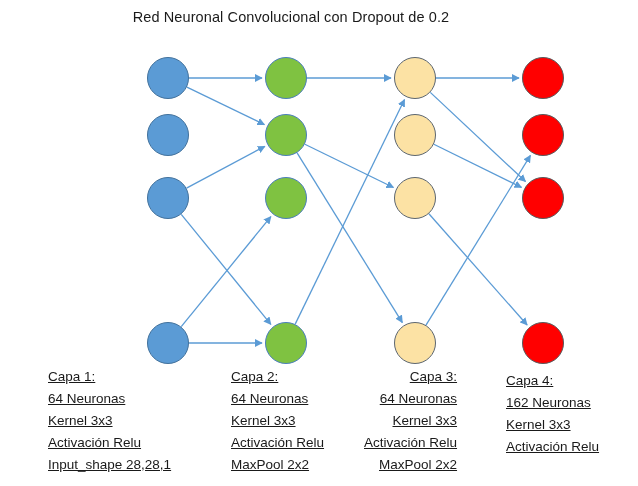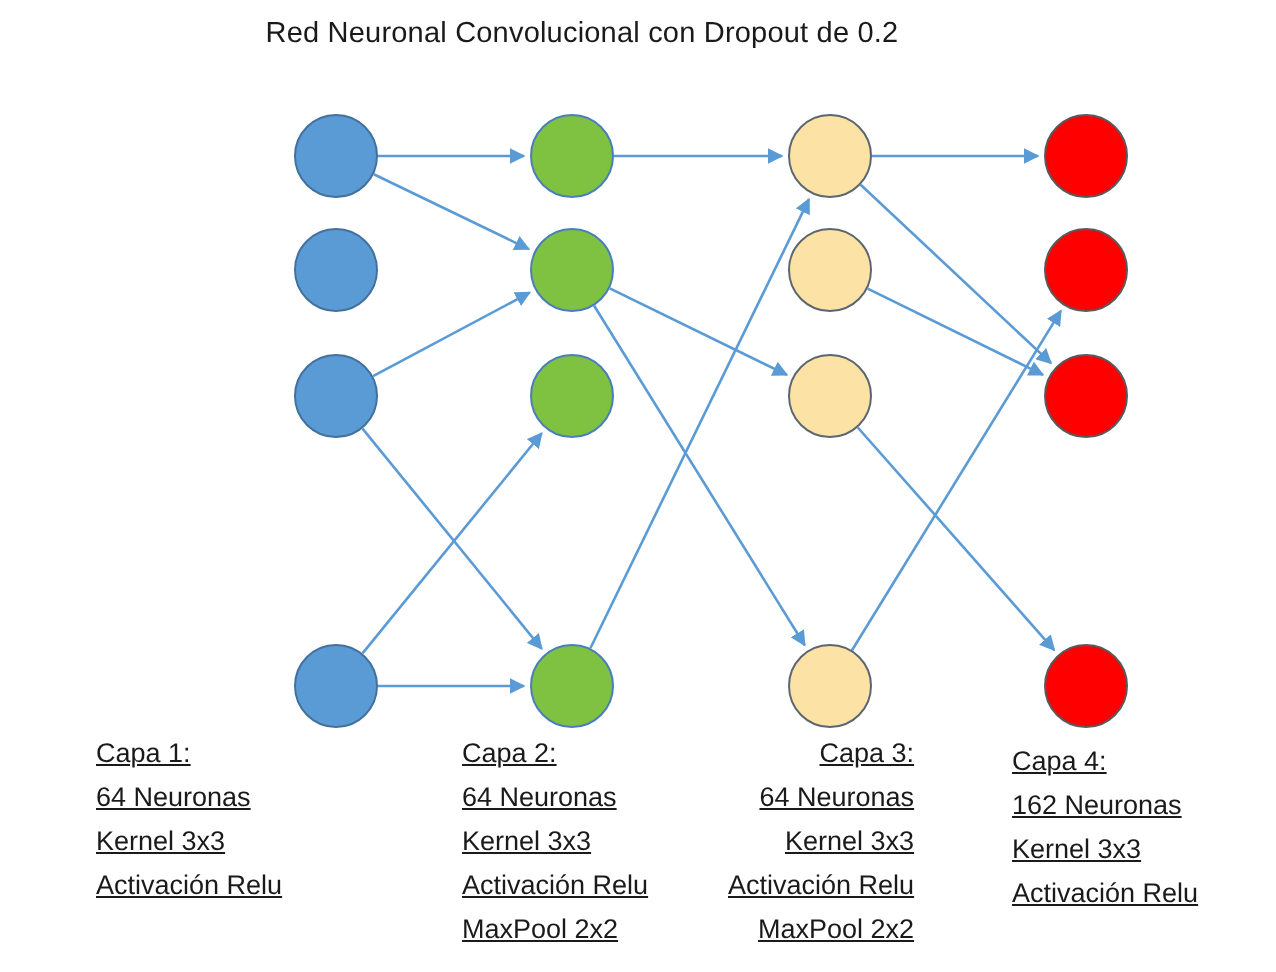--- a/index.html
+++ b/index.html
@@ -99,20 +99,21 @@
       <div class="node node-red" style="left: 522px; top: 177px; width: 42px; height: 42px;"></div>
       <div class="node node-red" style="left: 522px; top: 322px; width: 42px; height: 42px;"></div>
     </div>
 
   <div id="captions">
       <div class="caption" style="left: 48px; top: 366px;">
         <div>Capa 1:</div>
         <div>64 Neuronas</div>
         <div>Kernel 3x3</div>
         <div>Activación Relu</div>
+        <div>Input_shape 28,28,1</div>
       </div>
       <div class="caption" style="left: 231px; top: 366px;">
         <div>Capa 2:</div>
         <div>64 Neuronas</div>
         <div>Kernel 3x3</div>
         <div>Activación Relu</div>
         <div>MaxPool 2x2</div>
       </div>
       <div class="caption" style="left: 364px; top: 366px; text-align: right;">
         <div>Capa 3:</div>

